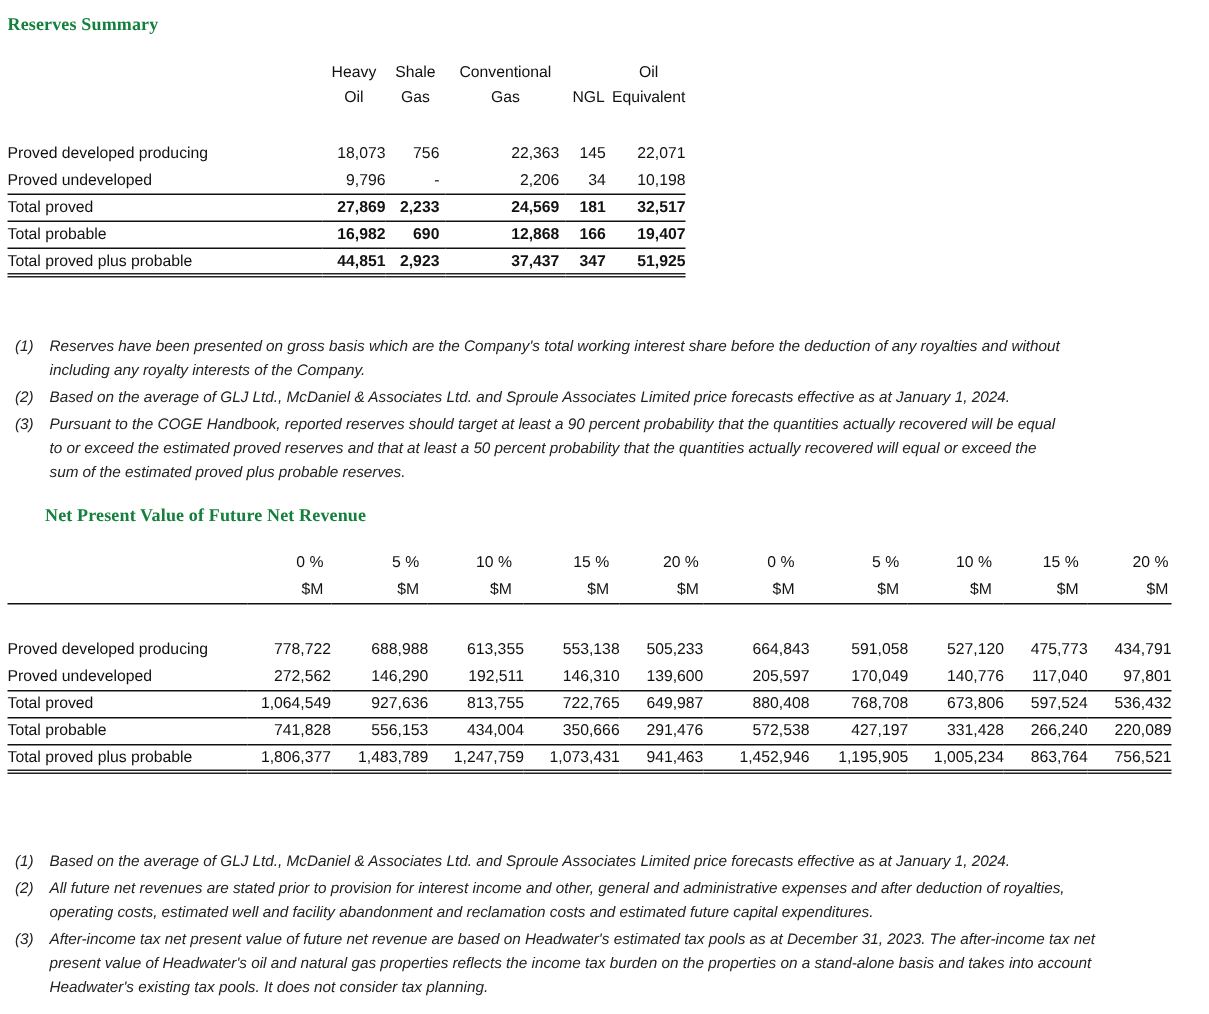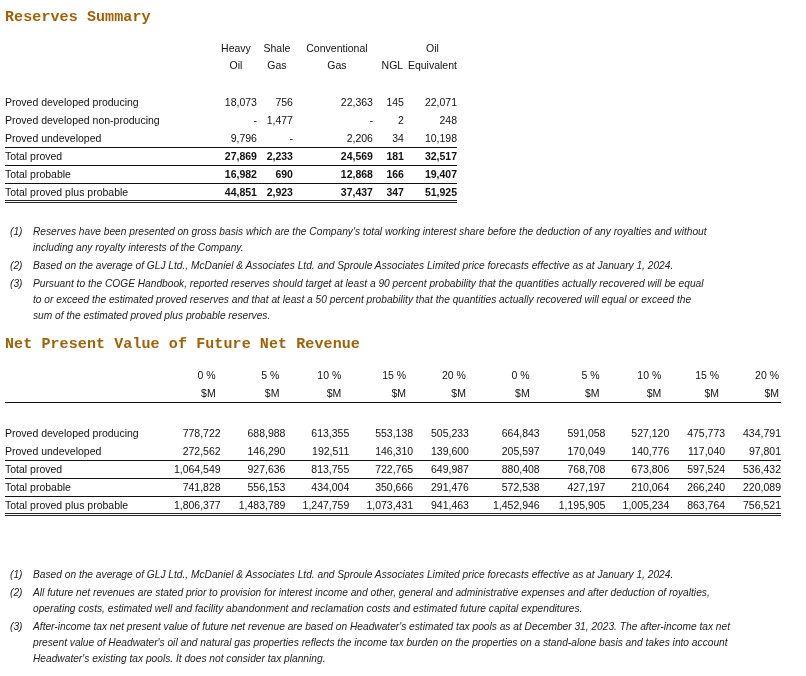--- a/index.html
+++ b/index.html
@@ -1,22 +1,22 @@
 <!DOCTYPE html>
 <html><head>
 <meta charset="utf-8">
 <style>
   html, body { margin: 0; padding: 0; background: #ffffff; }
   body {
     width: 806px; height: 676px; position: relative; overflow: hidden;
     font-family: "Liberation Sans", sans-serif; color: #111;
   }
   .h1 {
-    position: absolute; left: 5px; font-family: Liberation Mono, monospace;
-    font-weight: bold; font-size: 15px; color: #a16207; letter-spacing: 0.1px;
+    position: absolute; left: 5px; font-family: Liberation Serif, serif;
+    font-weight: bold; font-size: 12px; color: #15803d; letter-spacing: 0.1px;
   }
   table { border-collapse: collapse; position: absolute; font-size: 10.5px; }
   td { padding: 0; white-space: nowrap; }
   .num { text-align: right; }
   .ctr { text-align: center; }
   .bold td { font-weight: bold; }
   .bt td { border-top: 1px solid #111; }
   .hdr-last td { border-bottom: 1.5px solid #111; }
   .dbl td { border-bottom: 3px double #222; }
   .notes { position: absolute; left: 10px; font-size: 10.2px; font-style: italic; color: #222; }
@@ -60,28 +60,20 @@
       </tr>
   <tr style="height:18px;">
     <td>Proved developed producing</td>
     <td class="num">18,073</td>
     <td class="num" style="padding-right:4px">756</td>
     <td class="num" style="padding-right:4px">22,363</td>
     <td class="num" style="padding-right:4px">145</td>
     <td class="num">22,071</td>
   </tr>
   <tr style="height:18px;">
-    <td>Proved developed non-producing</td>
-    <td class="num">-</td>
-    <td class="num" style="padding-right:4px">1,477</td>
-    <td class="num" style="padding-right:4px">-</td>
-    <td class="num" style="padding-right:4px">2</td>
-    <td class="num">248</td>
-  </tr>
-  <tr style="height:18px;">
     <td>Proved undeveloped</td>
     <td class="num">9,796</td>
     <td class="num" style="padding-right:4px">-</td>
     <td class="num" style="padding-right:4px">2,206</td>
     <td class="num" style="padding-right:4px">34</td>
     <td class="num">10,198</td>
   </tr>
   <tr class="bt bold" style="height:18px;">
     <td style="font-weight:normal">Total proved</td>
     <td class="num">27,869</td>
@@ -117,21 +109,21 @@
   <div class="note">
     <span class="n">(2)</span>
     <span class="t">Based on the average of GLJ Ltd., McDaniel &amp; Associates Ltd. and Sproule Associates Limited price forecasts effective as at January 1, 2024.</span>
   </div>
   <div class="note">
     <span class="n">(3)</span>
     <span class="t">Pursuant to the COGE Handbook, reported reserves should target at least a 90 percent probability that the quantities actually recovered will be equal to or exceed the estimated proved reserves and that at least a 50 percent probability that the quantities actually recovered will equal or exceed the sum of the estimated proved plus probable reserves.</span>
   </div>
 </div>
 
-<div class="h1" style="top:336px;">Net Present Value of Future Net Revenue</div>
+<div class="h1" style="top:336px;margin-left:25px;">Net Present Value of Future Net Revenue</div>
 
 <table style="left:5px; top:366px; width:776px;">
   <colgroup>
     <col style="width:160px">
     <col style="width:56px">
       <col style="width:65px">
       <col style="width:64px">
       <col style="width:64px">
       <col style="width:56px">
     <col style="width:71px">
@@ -211,21 +203,21 @@
   </tr>
   <tr class="bt" style="height:18px;">
     <td>Total probable</td>
     <td class="num">741,828</td>
     <td class="num">556,153</td>
     <td class="num">434,004</td>
     <td class="num">350,666</td>
     <td class="num">291,476</td>
     <td class="num">572,538</td>
     <td class="num">427,197</td>
-    <td class="num">210,064</td>
+    <td class="num">331,428</td>
     <td class="num">266,240</td>
     <td class="num">220,089</td>
   </tr>
   <tr class="bt dbl" style="height:18px;">
     <td>Total proved plus probable</td>
     <td class="num">1,806,377</td>
     <td class="num">1,483,789</td>
     <td class="num">1,247,759</td>
     <td class="num">1,073,431</td>
     <td class="num">941,463</td>

